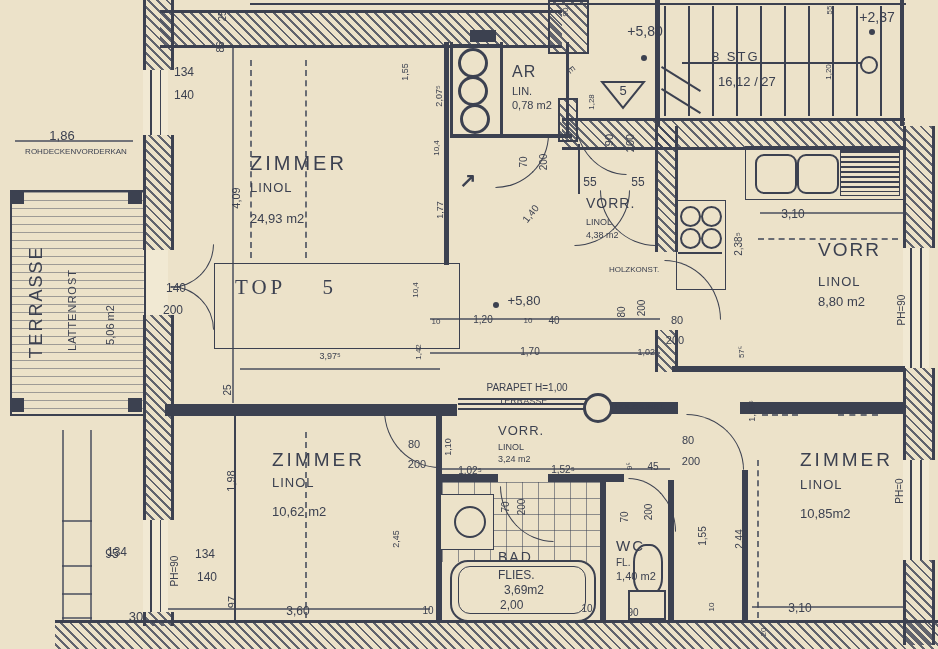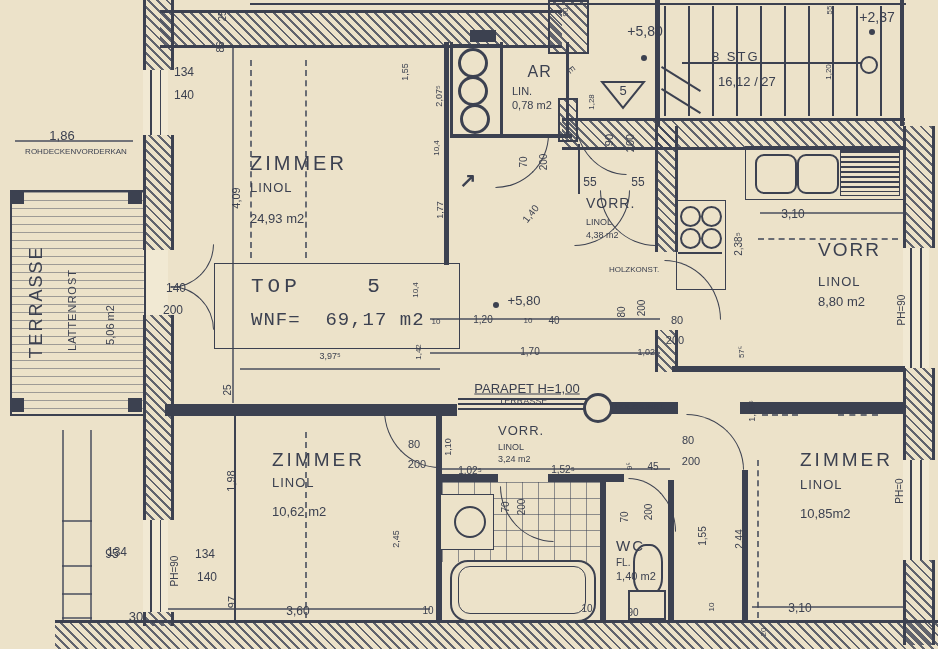--- a/index.html
+++ b/index.html
@@ -24,21 +24,21 @@
   .room{position:absolute;line-height:1;}
   .room div{white-space:pre;}
   .deck{position:absolute;background:repeating-linear-gradient(180deg,rgba(62,68,86,.45) 0 1.5px,transparent 1.5px 8px);
         border:2.5px solid #3c4150;}
   .post{position:absolute;background:#3c4150;}
   .tiles{position:absolute;background-image:linear-gradient(rgba(62,68,86,.55) 1.2px,transparent 1.2px),
          linear-gradient(90deg,rgba(62,68,86,.55) 1.2px,transparent 1.2px);background-size:16px 16px;}
   .treads{position:absolute;background:repeating-linear-gradient(90deg,#3c4150 0 2.5px,transparent 2.5px 24px);}
   .drain{position:absolute;background:repeating-linear-gradient(180deg,#3c4150 0 1.5px,transparent 1.5px 5px);
          border:1.6px solid #3c4150;}
-  .serif{font-family:Liberation Mono, monospace;padding-left:16px;}
+  .serif{font-family:Liberation Serif, serif;}
   .dot{position:absolute;width:6px;height:6px;border-radius:50%;background:#3c4150;}
 </style>
 </head>
 <body>
 
 <div class="plan">
 
   <div class="w wh" style="left:160px;top:10px;width:402px;height:32px;"></div>
   <div class="w wh" style="left:562px;top:118px;width:343px;height:26px;"></div>
   <div class="w wv" style="left:903px;top:126px;width:26px;height:122px;"></div>
@@ -190,44 +190,49 @@
     <div style="font-size:9px;margin-top:4px;">4,38 m2</div>
   </div>
 
   <div class="room" style="left:498px;top:424px;">
     <div style="font-size:13px;letter-spacing:1px;">VORR.</div>
     <div style="font-size:9px;margin-top:6px;">LINOL</div>
     <div style="font-size:9px;margin-top:3px;">3,24 m2</div>
   </div>
 
   <div class="room" style="left:512px;top:64px;">
-    <div style="font-size:16px;letter-spacing:1px;text-align:right;">AR</div>
+    <div style="font-size:16px;letter-spacing:1px;">AR</div>
     <div style="font-size:11px;margin-top:6px;">LIN.</div>
     <div style="font-size:11px;margin-top:3px;">0,78 m2</div>
   </div>
 
+  <div class="room" style="left:498px;top:550px;">
+    <div style="font-size:14px;letter-spacing:2px;">BAD</div>
+    <div style="font-size:12px;margin-top:5px;">FLIES.</div>
+    <div style="font-size:12px;margin-top:3px;margin-left:6px;">3,69m2</div>
+    <div style="font-size:12px;margin-top:3px;margin-left:2px;">2,00</div>
+  </div>
 
   <div class="room" style="left:616px;top:538px;">
     <div style="font-size:15px;letter-spacing:2px;">WC</div>
     <div style="font-size:10px;margin-top:5px;">FL.</div>
     <div style="font-size:11px;margin-top:3px;">1,40 m2</div>
   </div>
 
   <div class="room" style="left:712px;top:50px;">
     <div style="font-size:13px;letter-spacing:2px;">8 STG</div>
     <div style="font-size:13px;margin-top:12px;margin-left:6px;">16,12 / 27</div>
   </div>
 
   <span class="lbl" style="left:36px;top:302px;font-size:18px;letter-spacing:2px;transform:translate(-50%,-50%) rotate(-90deg);">TERRASSE</span>
   <span class="lbl" style="left:72px;top:310px;font-size:11px;letter-spacing:1px;transform:translate(-50%,-50%) rotate(-90deg);">LATTENROST</span>
   <span class="lbl" style="left:110px;top:325px;font-size:11px;transform:translate(-50%,-50%) rotate(-90deg);">5,06 m2</span>
 
   <div class="box" style="left:214px;top:263px;width:244px;height:84px;border-width:1.4px;">
     <div class="serif" style="position:absolute;left:20px;top:11px;font-size:21px;letter-spacing:4px;white-space:pre;">TOP    5</div>
-    <div class="serif" style="position:absolute;left:20px;top:45px;font-size:19px;letter-spacing:1px;white-space:pre;">WNF=  69,17 m2</div>
   </div>
 
   <svg class="abs" style="left:600px;top:80px;" width="46" height="30" viewBox="0 0 46 30">
     <polygon points="2,2 44,2 23,28" fill="none" stroke="#3c4150" stroke-width="2"></polygon>
   </svg>
   <span class="lbl" style="left:623px;top:90px;font-size:13px;">5</span>
   <span class="lbl" style="left:468px;top:180px;font-size:20px;font-weight:bold;">↗</span>
   <div class="dot" style="left:641px;top:55px;"></div>
   <div class="dot" style="left:493px;top:302px;"></div>
   <div class="dot" style="left:869px;top:29px;"></div>
@@ -273,21 +278,21 @@
       <span class="lbl" style="left: 675px; top: 340px; font-size: 11px; transform: translate(-50%, -50%);">200</span>
       <span class="lbl" style="left: 436px; top: 322px; font-size: 8px; transform: translate(-50%, -50%);">10</span>
       <span class="lbl" style="left: 483px; top: 320px; font-size: 10px; transform: translate(-50%, -50%);">1,20</span>
       <span class="lbl" style="left: 528px; top: 321px; font-size: 8px; transform: translate(-50%, -50%);">10</span>
       <span class="lbl" style="left: 554px; top: 321px; font-size: 10px; transform: translate(-50%, -50%);">40</span>
       <span class="lbl" style="left: 622px; top: 312px; font-size: 10px; transform: translate(-50%, -50%) rotate(-90deg);">80</span>
       <span class="lbl" style="left: 642px; top: 308px; font-size: 10px; transform: translate(-50%, -50%) rotate(-90deg);">200</span>
       <span class="lbl" style="left: 530px; top: 352px; font-size: 10px; transform: translate(-50%, -50%);">1,70</span>
       <span class="lbl" style="left: 648px; top: 352px; font-size: 9px; transform: translate(-50%, -50%);">1,02⁵</span>
       <span class="lbl" style="left: 742px; top: 352px; font-size: 8px; transform: translate(-50%, -50%) rotate(-90deg);">57⁵</span>
-      <span class="lbl" style="left: 527px; top: 388px; font-size: 13px; transform: translate(-50%, -50%); text-decoration: underline;">PARAPET H=1,00</span>
+      <span class="lbl" style="left: 527px; top: 388px; font-size: 10px; transform: translate(-50%, -50%);">PARAPET H=1,00</span>
       <span class="lbl" style="left: 523px; top: 401px; font-size: 9px; transform: translate(-50%, -50%);">TERRASSE</span>
       <span class="lbl" style="left: 640px; top: 407px; font-size: 8px; transform: translate(-50%, -50%);">HOLZKONST.</span>
       <span class="lbl" style="left: 414px; top: 444px; font-size: 11px; transform: translate(-50%, -50%);">80</span>
       <span class="lbl" style="left: 417px; top: 464px; font-size: 11px; transform: translate(-50%, -50%);">200</span>
       <span class="lbl" style="left: 448px; top: 447px; font-size: 9px; transform: translate(-50%, -50%) rotate(-90deg);">1,10</span>
       <span class="lbl" style="left: 688px; top: 440px; font-size: 11px; transform: translate(-50%, -50%);">80</span>
       <span class="lbl" style="left: 691px; top: 461px; font-size: 11px; transform: translate(-50%, -50%);">200</span>
       <span class="lbl" style="left: 752px; top: 411px; font-size: 9px; transform: translate(-50%, -50%) rotate(-90deg);">1,05⁵</span>
       <span class="lbl" style="left: 231px; top: 481px; font-size: 11px; transform: translate(-50%, -50%) rotate(-90deg);">1,98</span>
       <span class="lbl" style="left: 396px; top: 539px; font-size: 9px; transform: translate(-50%, -50%) rotate(-90deg);">2,45</span>

